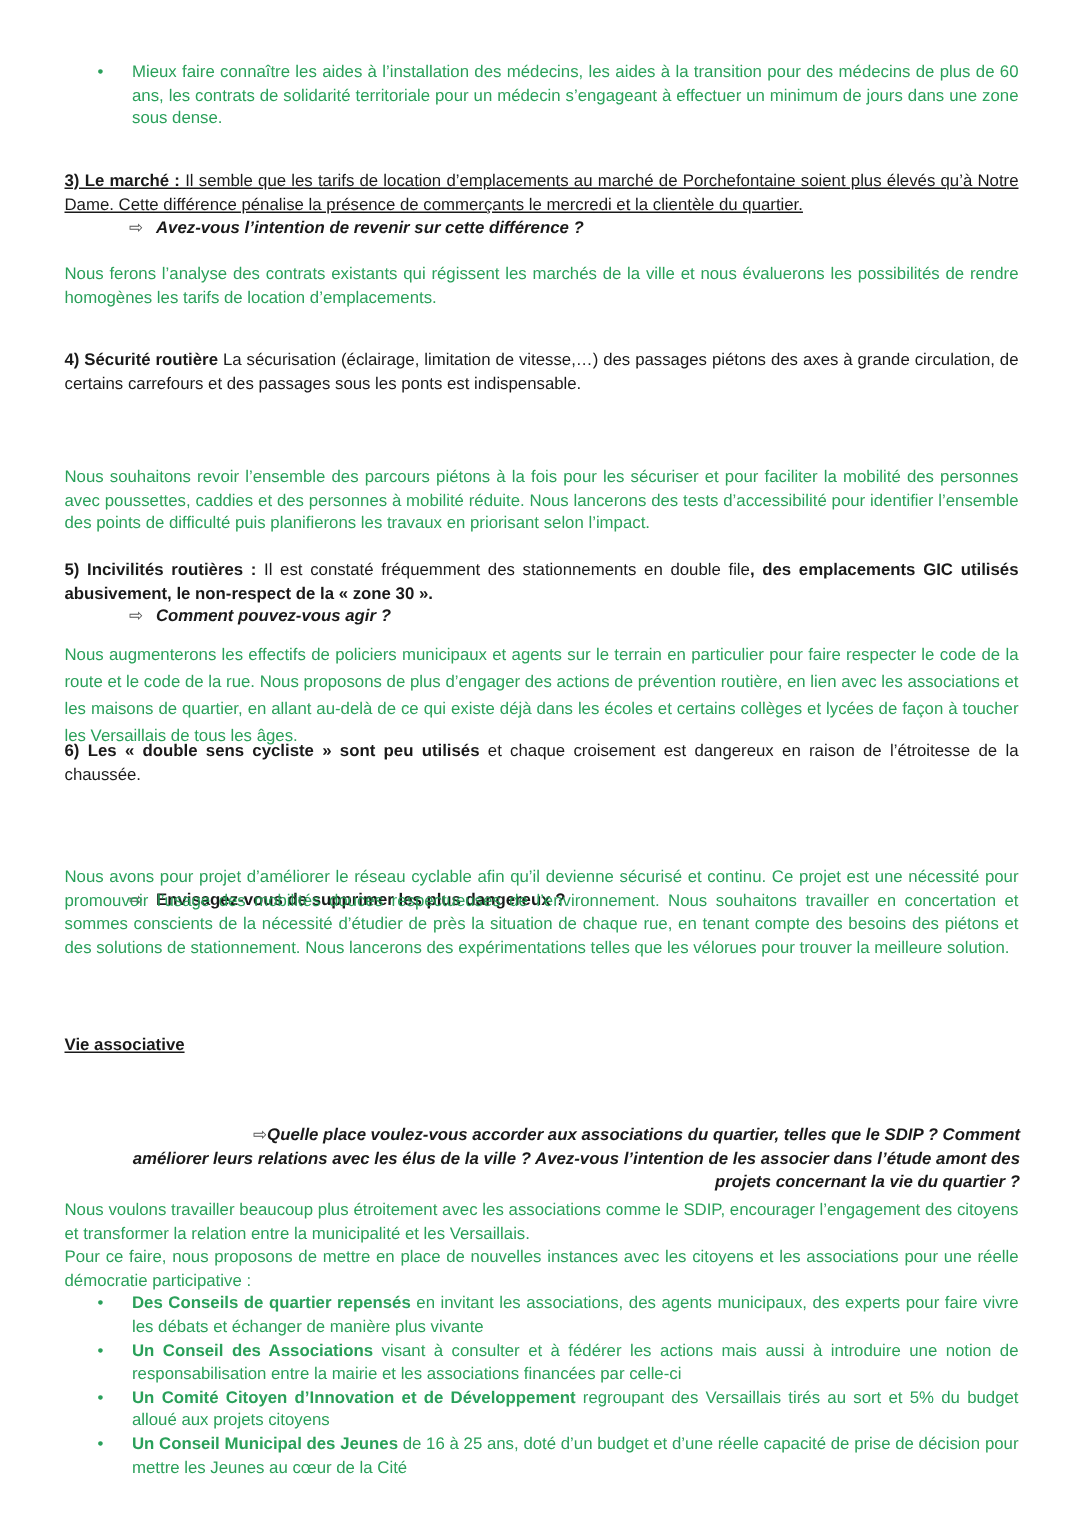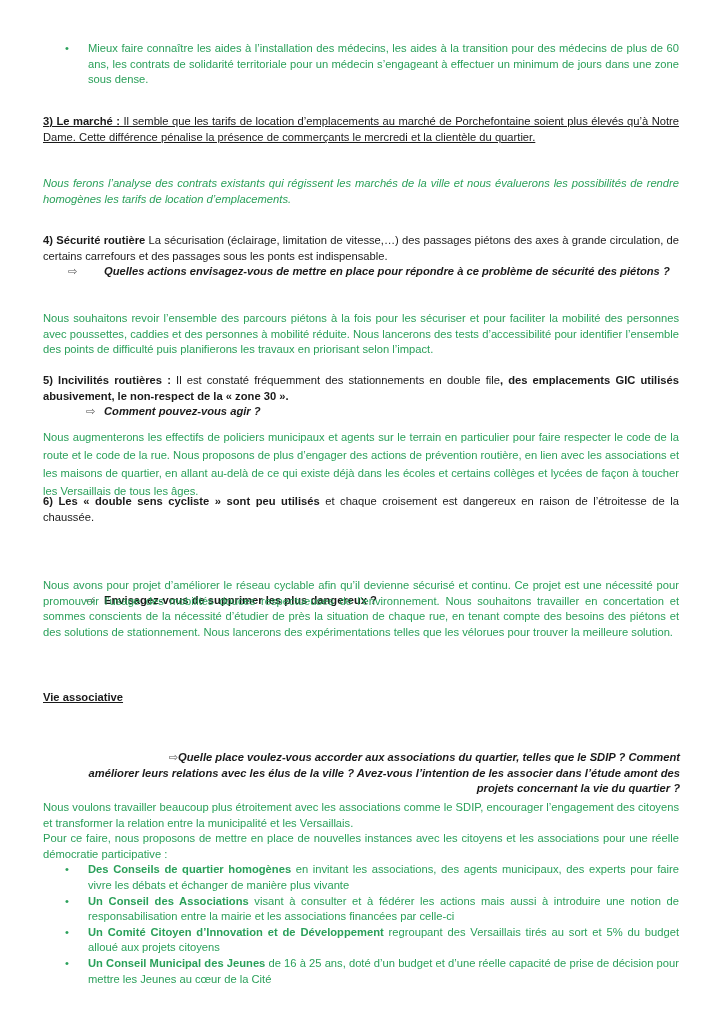--- a/index.html
+++ b/index.html
@@ -23,27 +23,27 @@
 
   <div class="blk green" style="top:41px;">
     <ul class="bl">
       <li><span class="dot">•</span><span>Mieux faire connaître les aides à l’installation des médecins, les aides à la transition pour des médecins de plus de 60 ans, les contrats de solidarité territoriale pour un médecin s’engageant à effectuer un minimum de jours dans une zone sous dense.</span></li>
     </ul>
   </div>
 
   <div class="blk" style="top:114px;text-decoration:underline;">
     <span class="bold">3) Le marché :</span><span> Il semble que les tarifs de location d’emplacements au marché de Porchefontaine soient plus élevés qu’à Notre Dame. Cette différence pénalise la présence de commerçants le mercredi et la clientèle du quartier.</span>
   </div>
-  <div class="blk green" style="top:176px;font-style:italic;">Nous ferons l’analyse des contrats existants qui régissent les marchés de la ville et nous évaluerons les possibilités de rendre homogènes les tarifs de location d’emplacements.</div>
+  <div class="q" style="top:145px; left:86px;">
+    <span class="arrow">⇨</span><span>Avez-vous l’intention de revenir sur cette différence ?</span>
+  </div>
+  <div class="blk green" style="top:176px;">Nous ferons l’analyse des contrats existants qui régissent les marchés de la ville et nous évaluerons les possibilités de rendre homogènes les tarifs de location d’emplacements.</div>
 
   <div class="blk" style="top:233px;">
     <span class="bold">4) Sécurité routière</span><span> La sécurisation (éclairage, limitation de vitesse,…) des passages piétons des axes à grande circulation, de certains carrefours et des passages sous les ponts est  indispensable.</span>
-  </div>
-  <div class="q" style="top:264px; left:86px; width:594px; text-align:justify; padding-left:18px; text-indent:-18px; box-sizing:border-box;">
-    <span class="arrow">⇨</span><span>Quelles actions envisagez-vous de mettre en place pour répondre à ce problème de sécurité des piétons ?</span>
   </div>
   <div class="blk green" style="top:311px;">Nous souhaitons revoir l’ensemble des parcours piétons à la fois pour les sécuriser et pour faciliter la mobilité des personnes avec poussettes, caddies et des personnes à mobilité réduite. Nous lancerons des tests d’accessibilité pour identifier l’ensemble des points de difficulté puis planifierons les travaux en priorisant selon l’impact.</div>
 
   <div class="blk" style="top:373px;">
     <span class="bold">5) Incivilités routières :</span><span> Il est constaté fréquemment des stationnements en double file</span><span class="bold">, des emplacements GIC utilisés abusivement, le non-respect de la « zone 30 ».</span>
   </div>
   <div class="q" style="top:404px; left:86px;">
     <span class="arrow">⇨</span><span>Comment pouvez-vous agir ?</span>
   </div>
   <div class="blk green" style="top:428px; line-height:18px;">Nous augmenterons les effectifs de policiers municipaux et agents sur le terrain en particulier pour faire respecter le code de la route et le code de la rue. Nous proposons de plus d’engager des actions de prévention routière, en lien avec les associations et les maisons de quartier, en allant au-delà de ce qui existe déjà dans les écoles et certains collèges et lycées de façon à toucher les Versaillais de tous les âges.</div>
@@ -59,20 +59,20 @@
   <div class="blk" style="top:690px;">
     <span class="u">Vie associative </span>
   </div>
   <div class="q" style="top:750px; left:86px; width:594px; text-align:right;">
     <span class="arrow" style="width:42px;">⇨</span><span>Quelle place voulez-vous accorder aux associations du quartier, telles que le SDIP ? Comment améliorer leurs relations avec les élus de la ville ? Avez-vous l’intention de les associer dans l’étude amont des projets concernant la vie du quartier ?</span>
   </div>
   <div class="blk green" style="top:800px;">
     <div>Nous voulons travailler beaucoup plus étroitement avec les associations comme le SDIP, encourager l’engagement des citoyens et transformer la relation entre la municipalité et les Versaillais.</div>
     <div>Pour ce faire, nous proposons de mettre en place de nouvelles instances avec les citoyens et les associations pour une réelle démocratie participative :</div>
     <ul class="bl">
-      <li><span class="dot">•</span><span class="bold">Des Conseils de quartier homogènes</span><span> en invitant les associations, des agents municipaux, des experts pour faire vivre les débats et échanger de manière plus vivante</span></li>
+      <li><span class="dot">•</span><span class="bold">Des Conseils de quartier repensés</span><span> en invitant les associations, des agents municipaux, des experts pour faire vivre les débats et échanger de manière plus vivante</span></li>
       <li><span class="dot">•</span><span class="bold">Un Conseil des Associations</span><span> visant à consulter et à fédérer les actions mais aussi à introduire une notion de responsabilisation entre la mairie et les associations financées par celle-ci</span></li>
       <li><span class="dot">•</span><span class="bold">Un Comité Citoyen d’Innovation et de Développement</span><span> regroupant des Versaillais tirés au sort et 5% du budget alloué aux projets citoyens</span></li>
       <li><span class="dot">•</span><span class="bold">Un Conseil Municipal des Jeunes</span><span> de 16 à 25 ans, doté d’un budget et d’une réelle capacité de prise de décision pour mettre les Jeunes au cœur de la Cité</span></li>
     </ul>
   </div>
 
 </div>
 
 </body></html>

